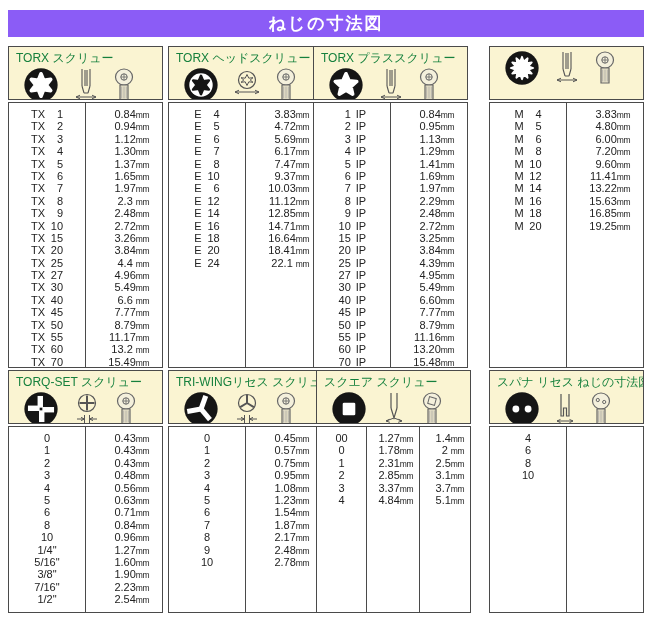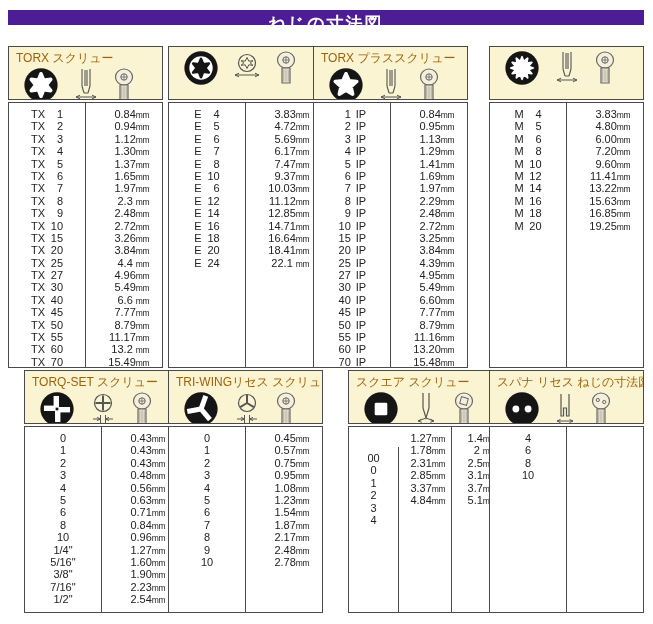--- a/index.html
+++ b/index.html
@@ -1,33 +1,33 @@
 <!DOCTYPE html>
 <html><head>
 <meta charset="utf-8">
 <style>
   html,body{margin:0;padding:0;}
   .page{position:relative;width:653px;height:624px;background:#ffffff;overflow:hidden;
         font-family:"Liberation Sans","DejaVu Sans",sans-serif;}
-  .banner{position:absolute;left:8px;top:10px;width:636px;height:15px;background:#4c1d95;
+  .banner{position:absolute;left:8px;top:10px;width:636px;height:27px;background:#8b5cf6;
           color:#fff;font-size:17px;font-weight:bold;text-align:center;line-height:27px;letter-spacing:2px;}
   .panel{position:absolute;width:155px;}
   .panel.top{top:46px;}
   .panel.bottom{top:370px;}
   .phead{box-sizing:border-box;height:54px;border:1px solid #4a4a4a;background:#faf4d2;padding:3px 0 0 7px;overflow:hidden;}
-  .ptitle{font-size:12px;color:#a16207;white-space:nowrap;}
+  .ptitle{font-size:12px;color:#15803d;white-space:nowrap;}
   .picons{display:flex;align-items:center;gap:15px;padding-left:7px;margin-top:0;height:36px;}
   .pbody{box-sizing:border-box;border:1px solid #4a4a4a;background:#fff;display:flex;margin-top:2px;overflow:hidden;}
   .panel.top .pbody{height:266px;}
   .panel.bottom .pbody{height:187px;}
   .pcol{box-sizing:border-box;padding-top:5px;}
   .c-size{width:77px;border-right:1px solid #4a4a4a;}
   .c-val{flex:1;}
   .c-val .cell{text-align:right;padding-right:13px;}
-  .pbody[data-cols="3"] .c-size{width:50px;margin-top:20px;}
+  .pbody[data-cols="3"] .c-size{width:50px;}
   .pbody[data-cols="3"] .c-val{flex:none;width:53px;border-right:1px solid #4a4a4a;}
   .pbody[data-cols="3"] .c-val:last-child{flex:1;border-right:none;}
   .pbody[data-cols="3"] .c-val .cell{padding-right:6px;}
   .cell{height:12.4px;line-height:12.4px;font-size:11px;color:#222;white-space:pre;text-align:center;box-sizing:border-box;}
   .cell.split{display:flex;justify-content:center;gap:5px;}
   .num{min-width:13px;text-align:right;display:inline-block;}
   .unit{font-size:8.5px;letter-spacing:-0.5px;}
   svg{display:block;}
 </style>
 </head>
@@ -106,20 +106,21 @@
           <div class="cell">8.79<span class="unit">mm</span></div>
           <div class="cell">11.17<span class="unit">mm</span></div>
           <div class="cell">13.2 <span class="unit">mm</span></div>
           <div class="cell">15.49<span class="unit">mm</span></div>
         </div>
       </div>
   </div>
 
   <div class="panel top" style="left:168px">
     <div class="phead">
+      <div class="ptitle">TORX ヘッドスクリュー</div>
       <div class="picons">
         <svg width="36" height="36" viewBox="0 0 40 40">
           <circle cx="20" cy="20" r="18.5" fill="#151515"></circle>
           <circle cx="20" cy="20" r="13" fill="#fff"></circle>
           <polygon points="20,10 22.4,15.84 28.66,15 24.8,20 28.66,25 22.4,24.16 20,30 17.6,24.16 11.34,25 15.2,20 11.34,15 17.6,15.84" fill="#151515" stroke="#151515" stroke-width="3" stroke-linejoin="round"></polygon>
         </svg>
         <svg width="26" height="34" viewBox="0 0 26 34">
           <circle cx="13" cy="12" r="8.5" fill="none" stroke="#555" stroke-width="1.2"></circle>
           <polygon points="13,6.5 14.8,10.2 19,9.7 16.2,12 19,14.3 14.8,13.8 13,17.5 11.2,13.8 7,14.3 9.8,12 7,9.7 11.2,10.2" fill="none" stroke="#555" stroke-width="1"></polygon>
           <path d="M1,24 H25" stroke="#555" stroke-width="1"></path>
@@ -284,21 +285,21 @@
           <div class="cell">9.60<span class="unit">mm</span></div>
           <div class="cell">11.41<span class="unit">mm</span></div>
           <div class="cell">13.22<span class="unit">mm</span></div>
           <div class="cell">15.63<span class="unit">mm</span></div>
           <div class="cell">16.85<span class="unit">mm</span></div>
           <div class="cell">19.25<span class="unit">mm</span></div>
         </div>
       </div>
   </div>
 
-  <div class="panel bottom" style="left:24px">
+  <div class="panel bottom" style="left:8px">
     <div class="phead">
       <div class="ptitle">TORQ-SET スクリュー</div>
       <div class="picons">
         <svg width="36" height="36" viewBox="0 0 40 40">
           <circle cx="20" cy="20" r="18.5" fill="#151515"></circle>
           <g fill="#fff">
             <rect x="5.5" y="16.2" width="13" height="6"></rect>
             <rect x="21.5" y="17.8" width="13" height="6"></rect>
             <rect x="16.2" y="5.5" width="6" height="13"></rect>
             <rect x="17.8" y="21.5" width="6" height="13"></rect>
@@ -407,21 +408,21 @@
           <div class="cell">1.23<span class="unit">mm</span></div>
           <div class="cell">1.54<span class="unit">mm</span></div>
           <div class="cell">1.87<span class="unit">mm</span></div>
           <div class="cell">2.17<span class="unit">mm</span></div>
           <div class="cell">2.48<span class="unit">mm</span></div>
           <div class="cell">2.78<span class="unit">mm</span></div>
         </div>
       </div>
   </div>
 
-  <div class="panel bottom" style="left:348px">
+  <div class="panel bottom" style="left:316px">
     <div class="phead">
       <div class="ptitle">スクエア スクリュー</div>
       <div class="picons">
         <svg width="36" height="36" viewBox="0 0 40 40">
           <circle cx="20" cy="20" r="18.5" fill="#151515"></circle>
           <rect x="13" y="13" width="14" height="14" rx="1.5" fill="#fff"></rect>
         </svg>
         <svg width="24" height="34" viewBox="0 0 24 34">
           <path d="M9,1 V16 M15,1 V16" stroke="#555" stroke-width="1.2" fill="none"></path>
           <path d="M9,16 L12,26 L15,16" stroke="#555" stroke-width="1.2" fill="none"></path>

